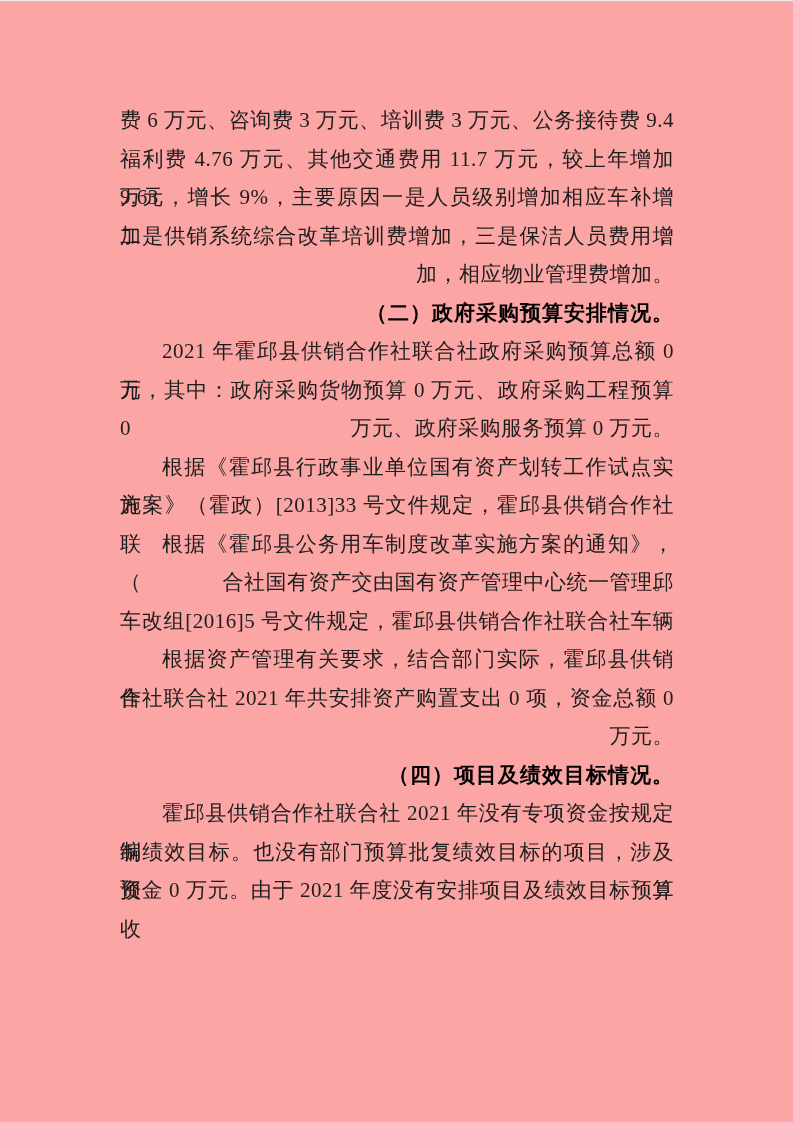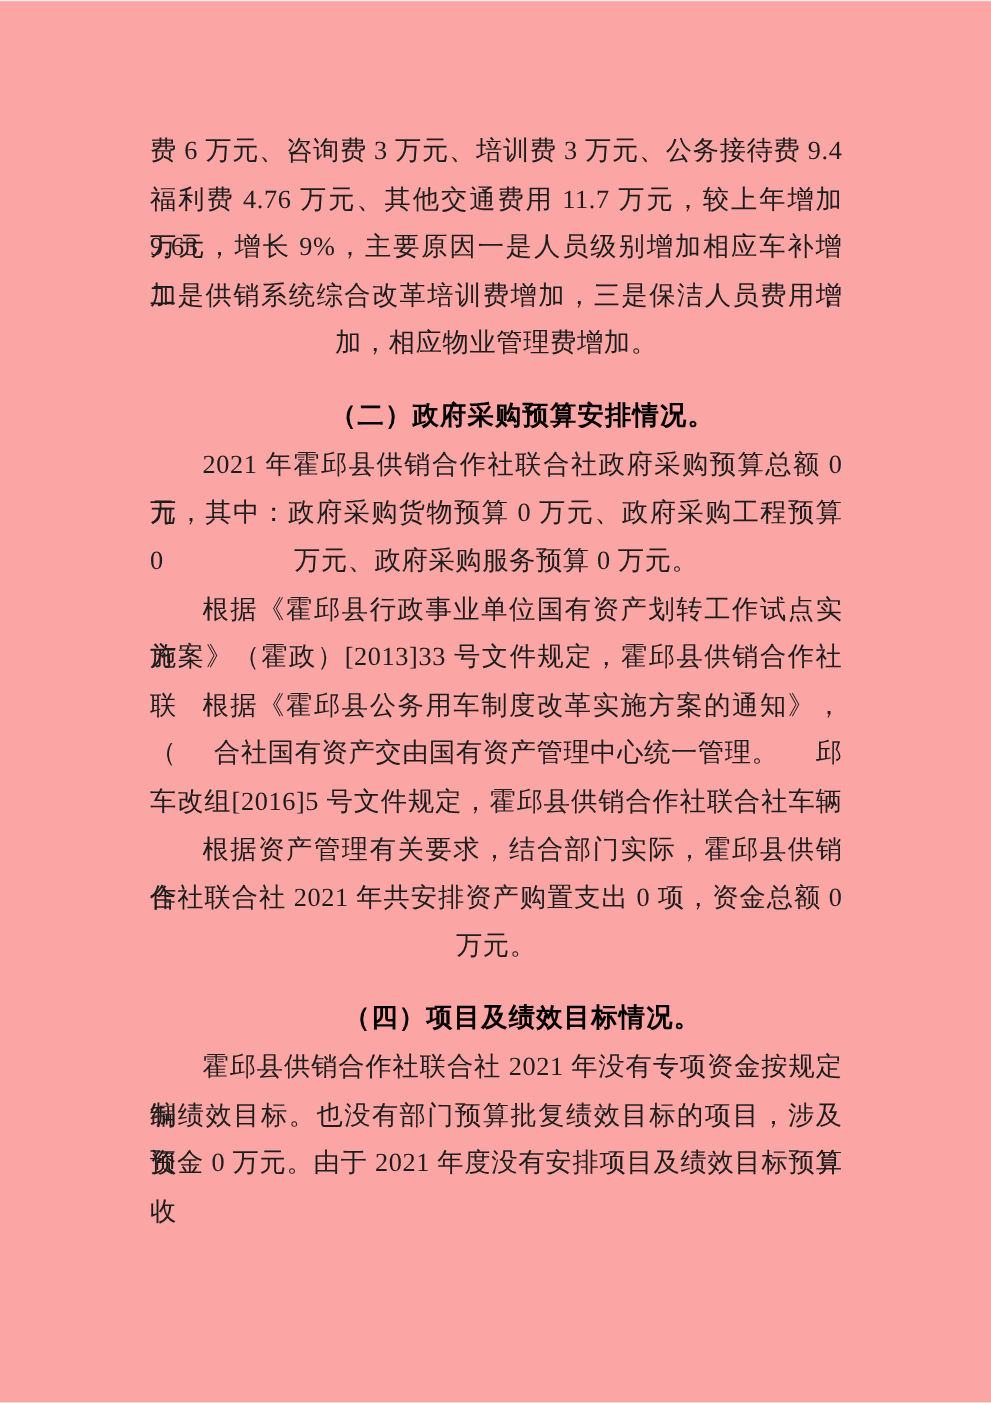--- a/index.html
+++ b/index.html
@@ -22,37 +22,36 @@
     left: 120px;
     top: 100px;
     width: 554px;
   }
   .line {
     font-family: "Liberation Serif", "DejaVu Serif", serif;
     font-size: 21px;
     height: 38.5px;
     line-height: 38.5px;
     color: #1d1d1d;
-    text-align: center;
+    text-align: right;
     letter-spacing: 0.5px;
   }
   .line.justify {
     text-align: justify;
     text-align-last: justify;
     text-justify: inter-character;
   }
   .line.indent {
     text-indent: 2em;
   }
   .line.heading {
     font-family: "Liberation Sans", "DejaVu Sans", sans-serif;
     font-weight: 700;
     color: #000000;
     letter-spacing: 1px;
-    margin-top: 20px;
   }
 </style>
 </head>
 <body>
 
 <div class="page">
   <div class="content">
       <div class="line body justify">费 6 万元、咨询费 3 万元、培训费 3 万元、公务接待费 9.4</div>
       <div class="line body justify">福利费 4.76 万元、其他交通费用 11.7 万元，较上年增加 9.63</div>
       <div class="line body justify">万元，增长 9%，主要原因一是人员级别增加相应车补增加，</div>

